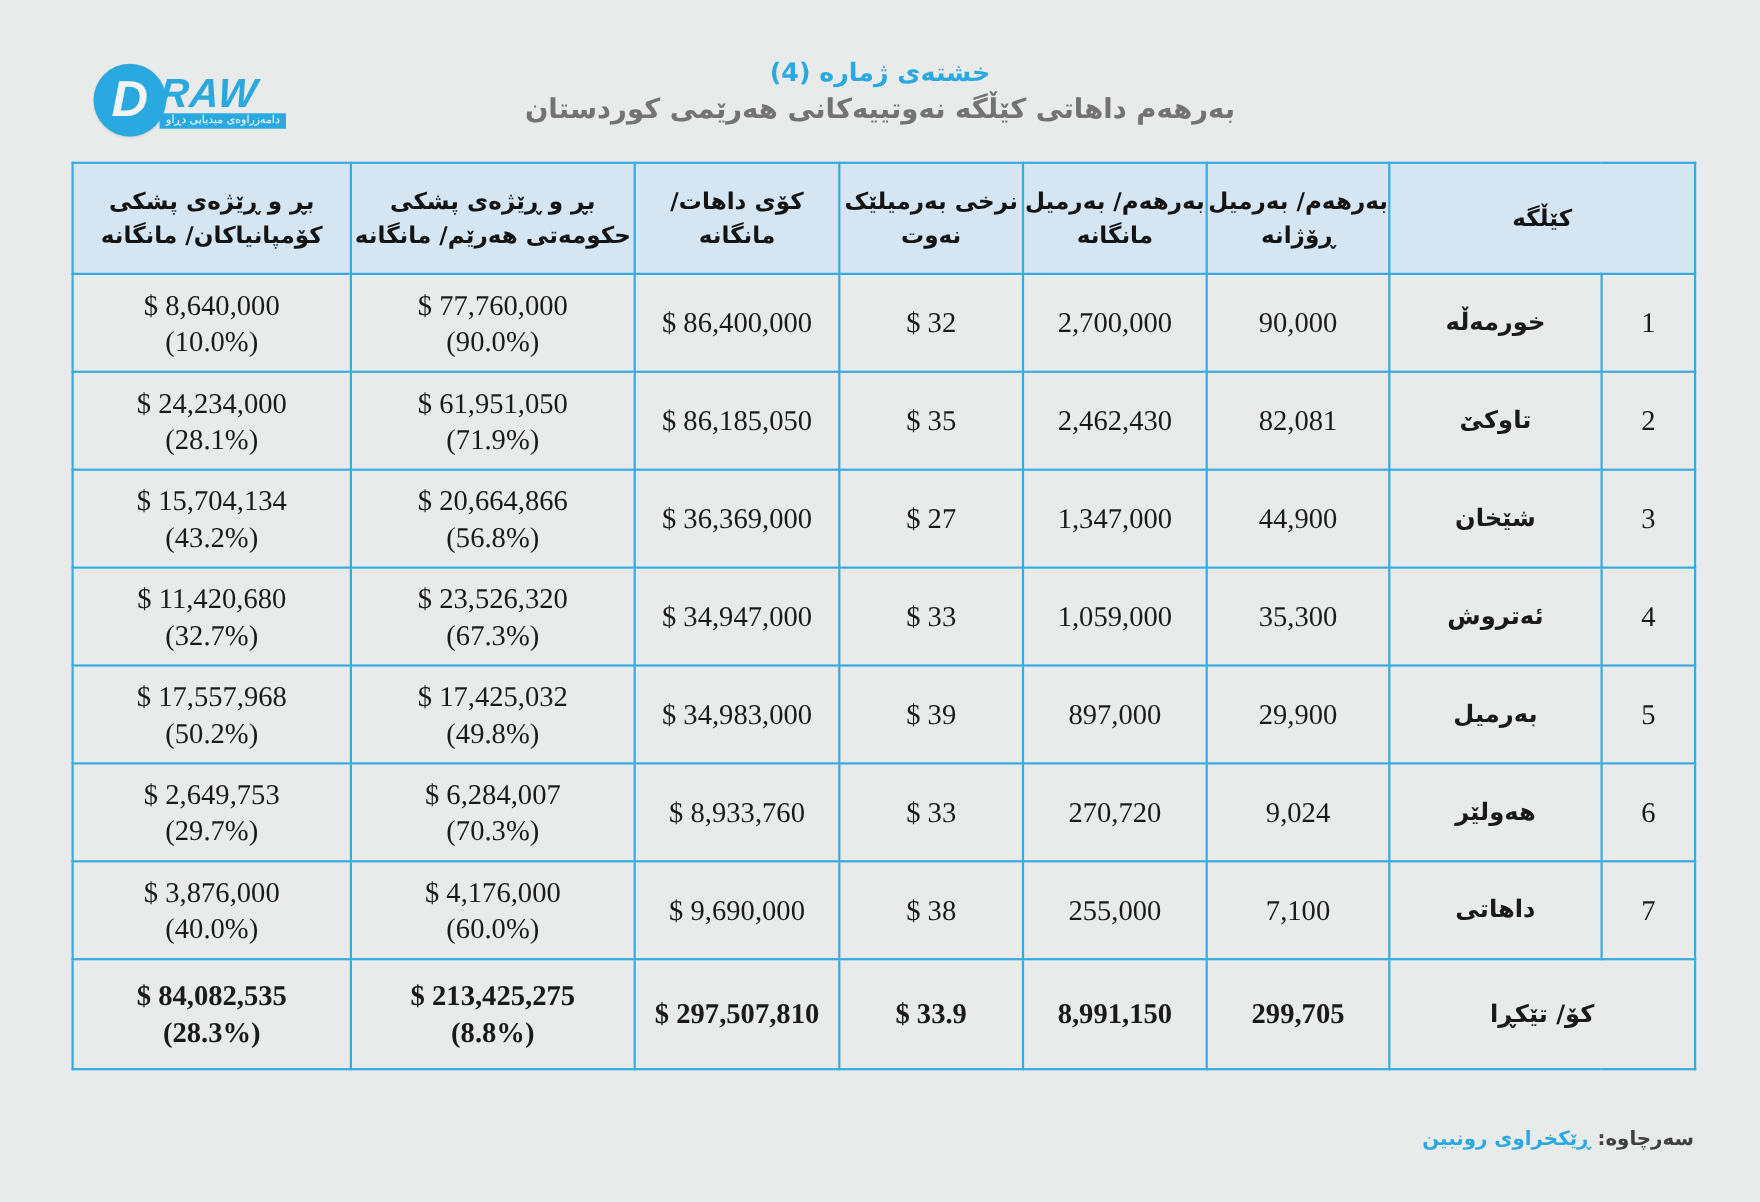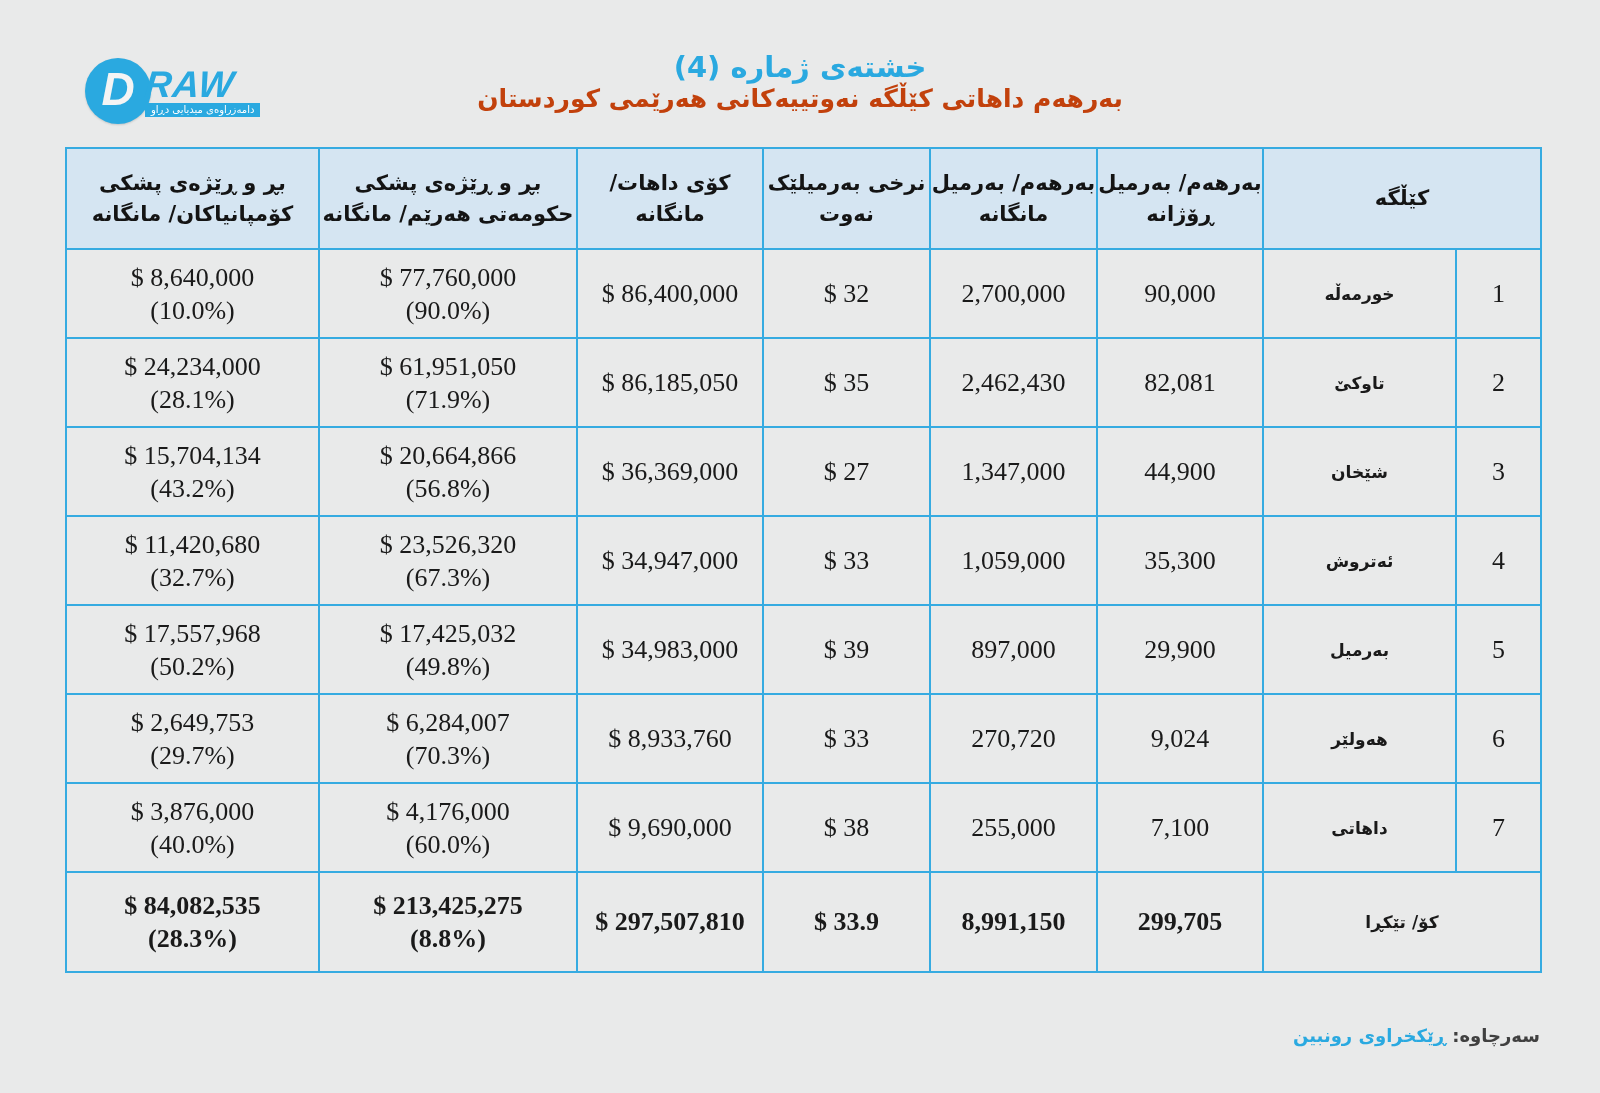--- a/index.html
+++ b/index.html
@@ -6,22 +6,22 @@
   html,body { width:1600px; height:1093px; }
   body {
     background:#e9eaea;
     font-family:"DejaVu Sans", sans-serif;
     position:relative;
     overflow:hidden;
   }
 
   
   .titles { position:absolute; top:52px; left:0; right:0; text-align:center; }
-  .title-1 { color:#2aa9e0; font-weight:bold; font-size:29px; line-height:30px; direction:rtl; }
-  .title-2 { color:#c2410c; font-weight:bold; font-size:25px; line-height:34px; direction:rtl; }
+  .title-1 { color:#2aa9e0; font-weight:bold; font-size:23px; line-height:30px; direction:rtl; }
+  .title-2 { color:#737373; font-weight:bold; font-size:25px; line-height:34px; direction:rtl; }
 
   
   .logo { position:absolute; top:58px; left:85px; display:flex; align-items:flex-start; }
   .logo-circle {
     width:66px; height:66px; border-radius:50%;
     background:#2aa9e0; display:flex; align-items:center; justify-content:center;
     box-shadow:0 1px 2px rgba(0,0,0,.15);
   }
   .logo-d {
     color:#f4f4f4; font-size:46px; font-weight:bold; font-style:italic;
@@ -44,21 +44,21 @@
   }
   .data-table th, .data-table td {
     border:2px solid #36abe1; text-align:center; vertical-align:middle;
   }
   .data-table th {
     background:#d5e5f2; color:#141414; font-weight:bold; font-size:21px;
     height:101px; line-height:31px;
   }
   .data-table td { background:#e9eaea; height:89px; color:#1a1a1a; }
   td.rownum { font-family:"Liberation Serif", serif; font-size:26px; }
-  td.field  { font-weight:bold; font-size:17px; }
+  td.field  { font-weight:bold; font-size:22px; }
   td.num    { font-family:"Liberation Serif", serif; font-size:26px; direction:ltr; }
   td.share .amt { line-height:33px; }
   td.share .pct { line-height:33px; }
   tr.total-row td { font-weight:bold; height:100px; }
 
   
   .source {
     position:absolute; top:1024px; right:60px; direction:rtl;
     font-size:18px; font-weight:bold; line-height:24px;
   }

